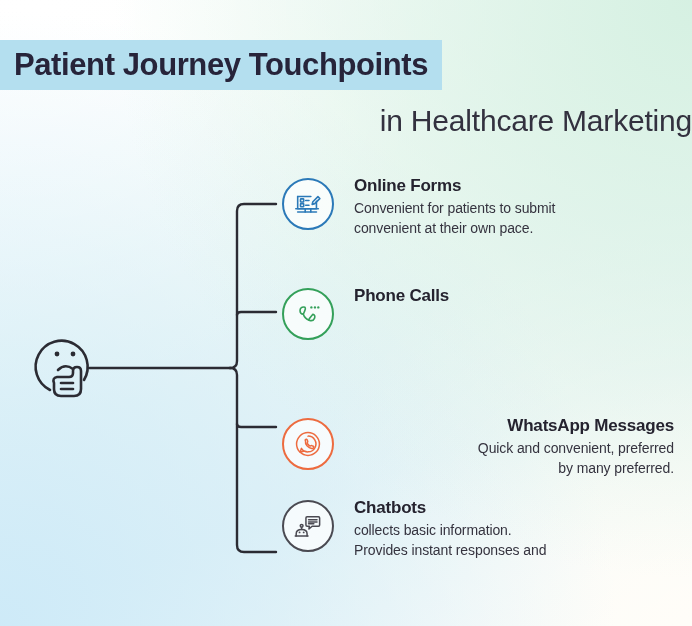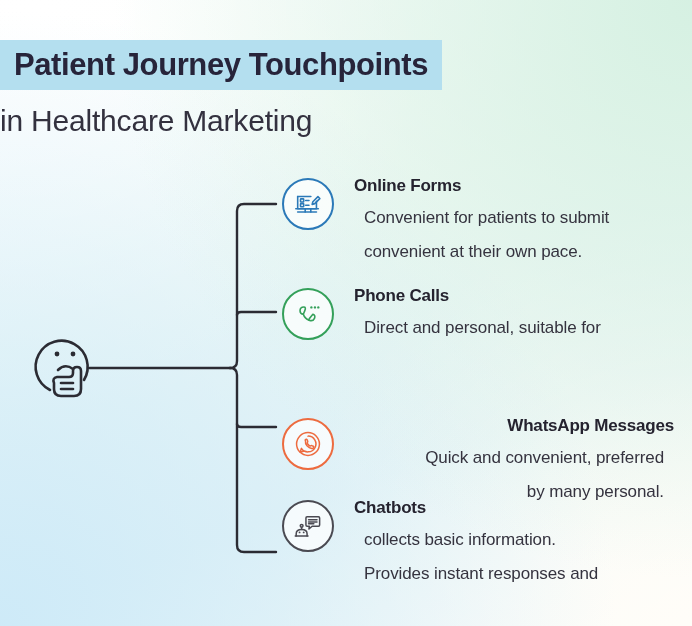--- a/index.html
+++ b/index.html
@@ -58,21 +58,21 @@
     letter-spacing: -0.4px;
     color: #27243a;
     line-height: 1;
     white-space: nowrap;
   }
   .title-line2 {
     position: absolute;
     left: 0;
     top: 104px;
     width: 692px;
-    text-align: left;
+    text-align: right;
     font-size: 30px;
     font-weight: normal;
     letter-spacing: -0.2px;
     color: #33313f;
     line-height: 1.1;
     white-space: nowrap;
   }
 
   
   #connectors {
@@ -122,26 +122,26 @@
   }
   .item-title {
     font-size: 17px;
     font-weight: bold;
     color: #25232f;
     letter-spacing: -0.2px;
     line-height: 1.25;
     margin: 0 0 3px 0;
   }
   .item-desc {
-    font-size: 17px;
+    font-size: 14px;
     font-weight: normal;
     color: #35333f;
     letter-spacing: -0.1px;
     line-height: 1.42;
-    margin: 10px;
+    margin: 0;
   }
 
   .item-1 { top: 178px; }
   .item-2 { top: 288px; }
   .item-3 { top: 418px; text-align: right; }
   .item-4 { top: 500px; }
 </style>
 </head>
 <body>
 
@@ -233,41 +233,40 @@
           <path d="M 17.2 22.6 Q 21.3 24.2 22.9 20.6 Q 24.3 17.4 21.2 16.3 L 18.6 19.5 Q 16 22.6 17.2 22.6 Z"></path>
 
           <circle cx="19.6" cy="9" r="1.25" fill="#34a05a" stroke="none"></circle>
           <circle cx="23.4" cy="9" r="1.25" fill="#34a05a" stroke="none"></circle>
           <circle cx="27.0" cy="9" r="1.25" fill="#34a05a" stroke="none"></circle>
         </g>
       </svg>
     </div>
     <div class="item-text">
       <p class="item-title">Phone Calls</p>
-      <p class="item-desc">Direct and personal, suitable for</p>
     </div>
   </div>
 
   <div class="item item-3">
     <div class="item-icon" style="border-color:#ed6b3f">
       <svg viewBox="0 0 32 32" width="30" height="30" fill="none">
         <g stroke="#ed6b3f" stroke-width="1.6" fill="none" stroke-linecap="round" stroke-linejoin="round">
 
           <circle cx="16" cy="16" r="12.2"></circle>
 
           <path d="M 16 7.6 A 8.4 8.4 0 1 1 9.0 20.6 L 7.7 24.8 L 12.0 23.5 A 8.4 8.4 0 0 0 16 24.4"></path>
 
           <path d="M 13.3 12.6 Q 12.6 11.6 13.6 11.0 Q 14.6 10.5 15.1 11.6 L 15.7 13.0 Q 16.0 13.7 15.3 14.2 Q 15.0 15.6 16.6 17.0 Q 18.0 18.4 19.0 18.0 Q 19.6 17.3 20.3 17.7 L 21.6 18.4 Q 22.6 19.0 22.0 20.0 Q 21.3 21.1 20.0 20.8 Q 17.2 20.2 14.9 17.9 Q 12.9 15.8 13.3 12.6 Z"></path>
         </g>
       </svg>
     </div>
     <div class="item-text">
       <p class="item-title">WhatsApp Messages</p>
       <p class="item-desc">Quick and convenient, preferred</p>
-      <p class="item-desc">by many personal.</p>
+      <p class="item-desc">by many preferred.</p>
     </div>
   </div>
 
   <div class="item item-4">
     <div class="item-icon" style="border-color:#4a4a52">
       <svg viewBox="0 0 32 32" width="30" height="30" fill="none">
         <g stroke="#4a4a52" stroke-width="1.6" fill="none" stroke-linecap="round" stroke-linejoin="round">
 
           <path d="M 15.0 6.2 L 27.2 6.2 Q 28.4 6.2 28.4 7.4 L 28.4 15.0 Q 28.4 16.2 27.2 16.2 L 20.4 16.2 L 17.0 19.2 L 17.4 16.2 L 15.0 16.2 Q 13.8 16.2 13.8 15.0 L 13.8 7.4 Q 13.8 6.2 15.0 6.2 Z"></path>
 

